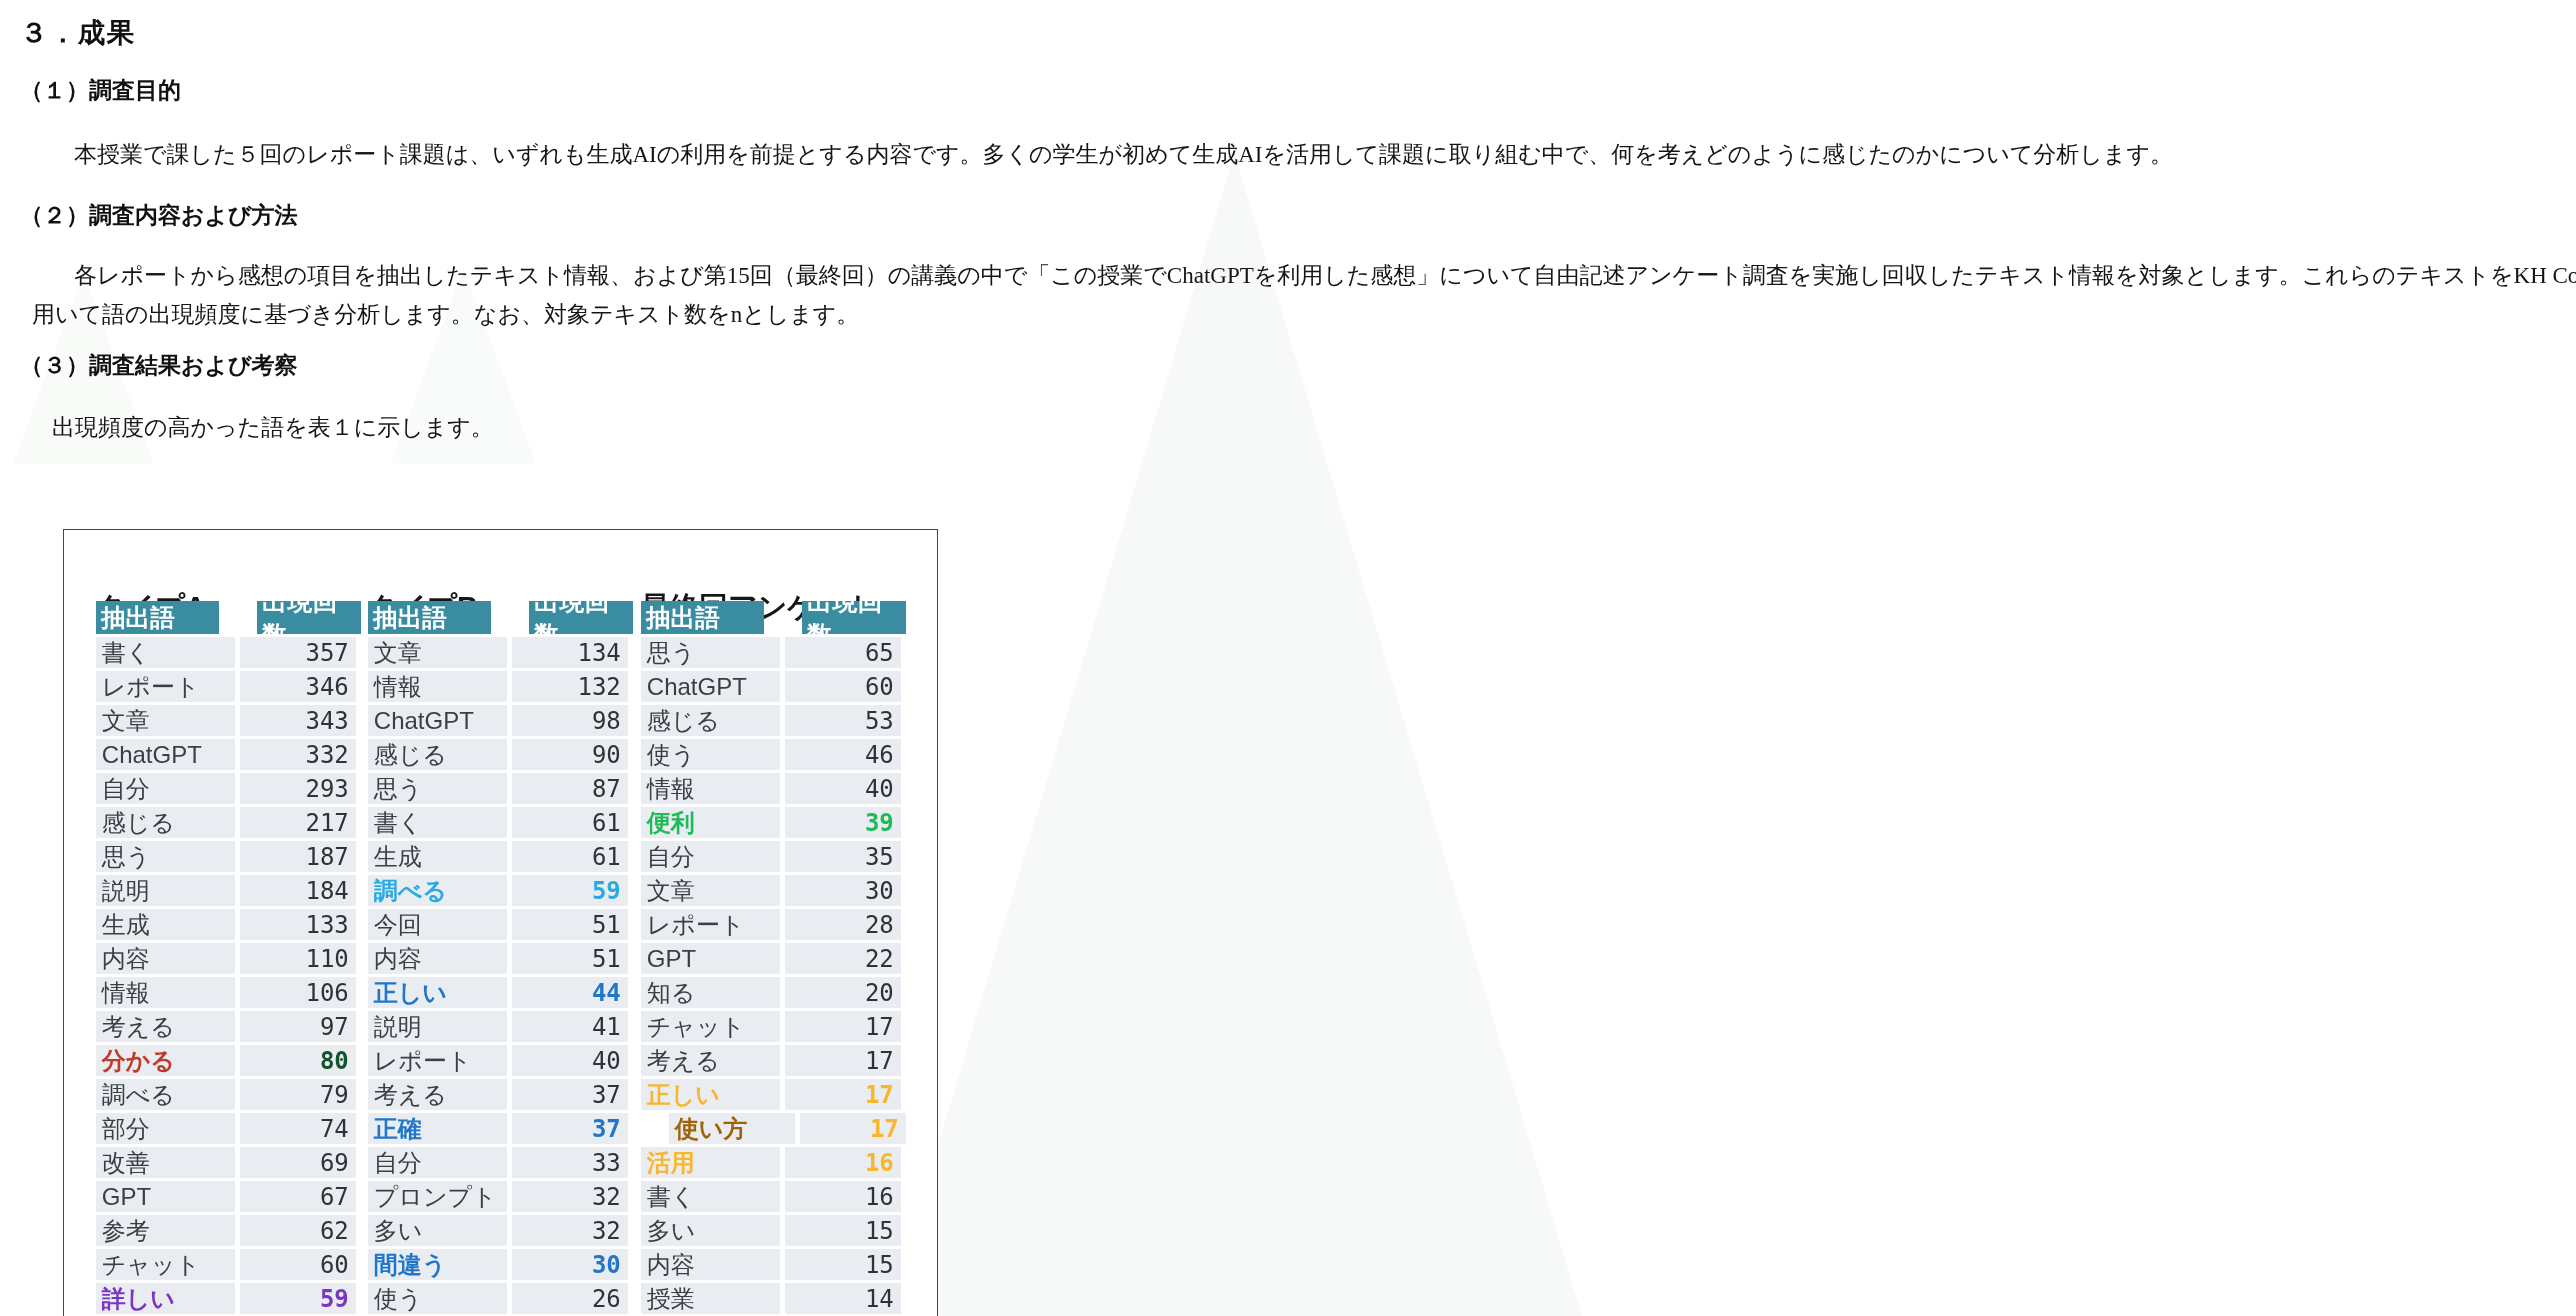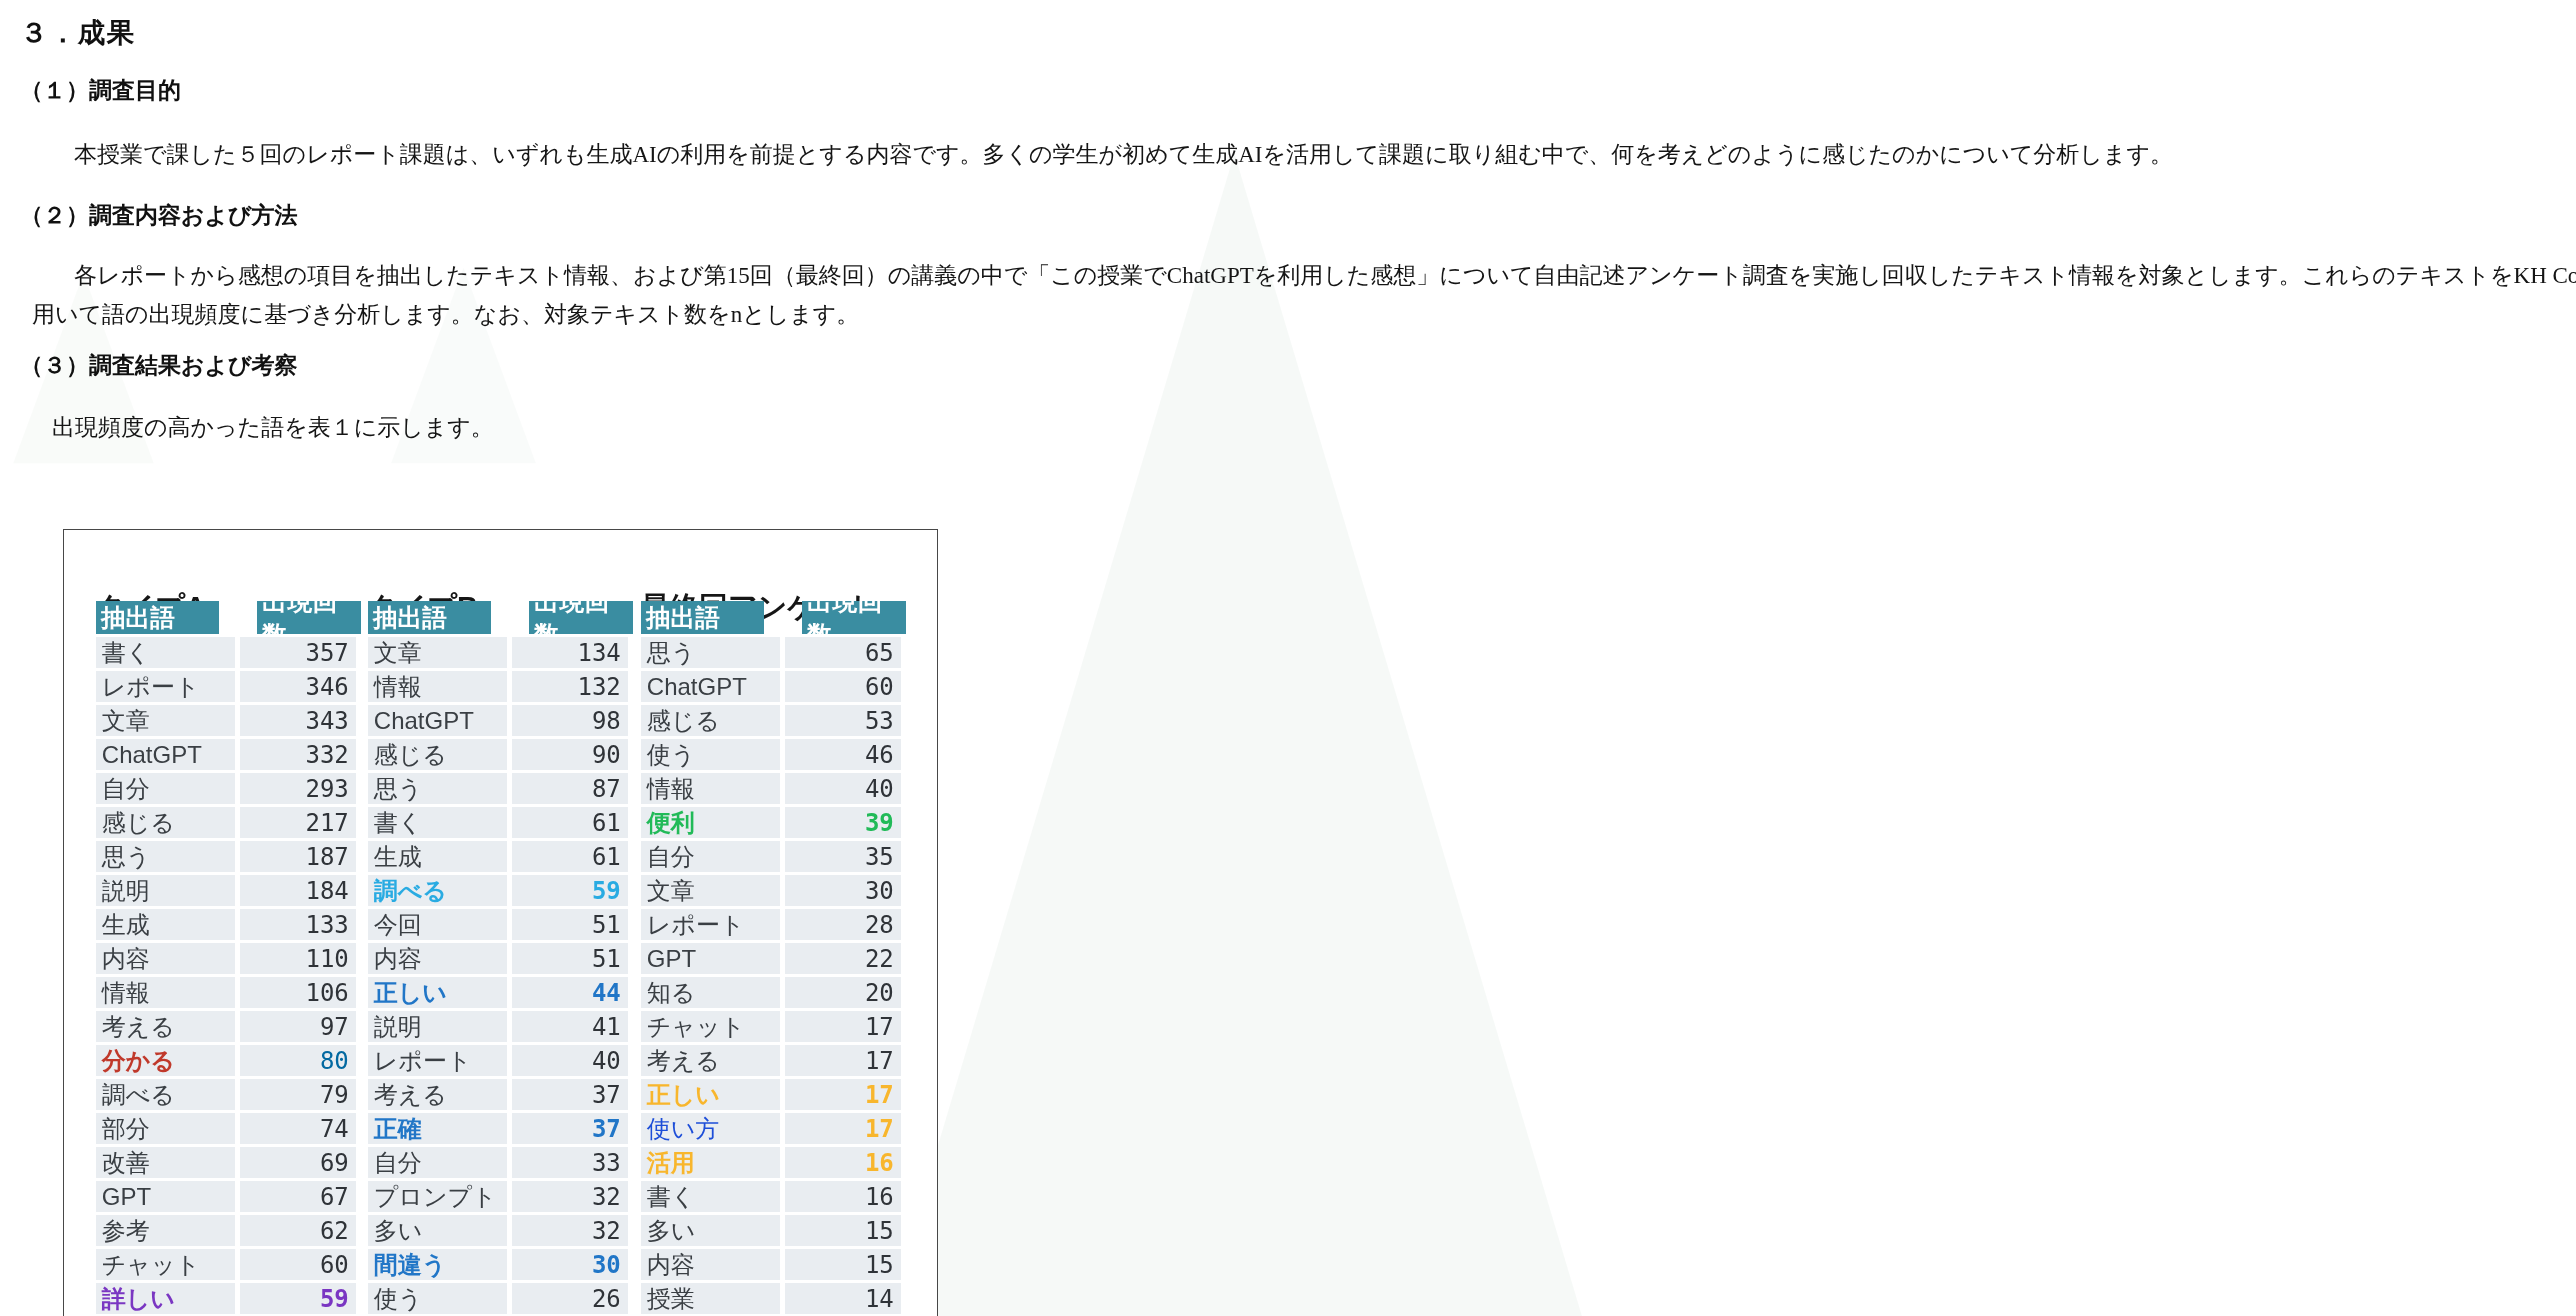--- a/index.html
+++ b/index.html
@@ -128,21 +128,21 @@
           <div class="t-row">
             <div class="t-cell t-word">情報</div>
             <div class="t-cell t-count">106</div>
           </div>
           <div class="t-row">
             <div class="t-cell t-word">考える</div>
             <div class="t-cell t-count">97</div>
           </div>
           <div class="t-row">
             <div class="t-cell t-word" style="color: rgb(192, 57, 43); font-weight: 700;">分かる</div>
-            <div class="t-cell t-count" style="color: #0369a1; font-weight: 400;">80</div>
+            <div class="t-cell t-count" style="color: #14532d; font-weight: 700;">80</div>
           </div>
           <div class="t-row">
             <div class="t-cell t-word">調べる</div>
             <div class="t-cell t-count">79</div>
           </div>
           <div class="t-row">
             <div class="t-cell t-word">部分</div>
             <div class="t-cell t-count">74</div>
           </div>
           <div class="t-row">
@@ -321,21 +321,21 @@
           </div>
           <div class="t-row">
             <div class="t-cell t-word">考える</div>
             <div class="t-cell t-count">17</div>
           </div>
           <div class="t-row">
             <div class="t-cell t-word" style="color: rgb(248, 182, 45); font-weight: 700;">正しい</div>
             <div class="t-cell t-count" style="color: rgb(248, 182, 45); font-weight: 700;">17</div>
           </div>
           <div class="t-row">
-            <div class="t-cell t-word" style="color: #1d4ed8; font-weight: 400;">使い方</div>
+            <div class="t-cell t-word" style="color: #a16207; font-weight: 700; margin-left: 28px;">使い方</div>
             <div class="t-cell t-count" style="color: rgb(248, 182, 45); font-weight: 700;">17</div>
           </div>
           <div class="t-row">
             <div class="t-cell t-word" style="color: rgb(248, 182, 45); font-weight: 700;">活用</div>
             <div class="t-cell t-count" style="color: rgb(248, 182, 45); font-weight: 700;">16</div>
           </div>
           <div class="t-row">
             <div class="t-cell t-word">書く</div>
             <div class="t-cell t-count">16</div>
           </div>

